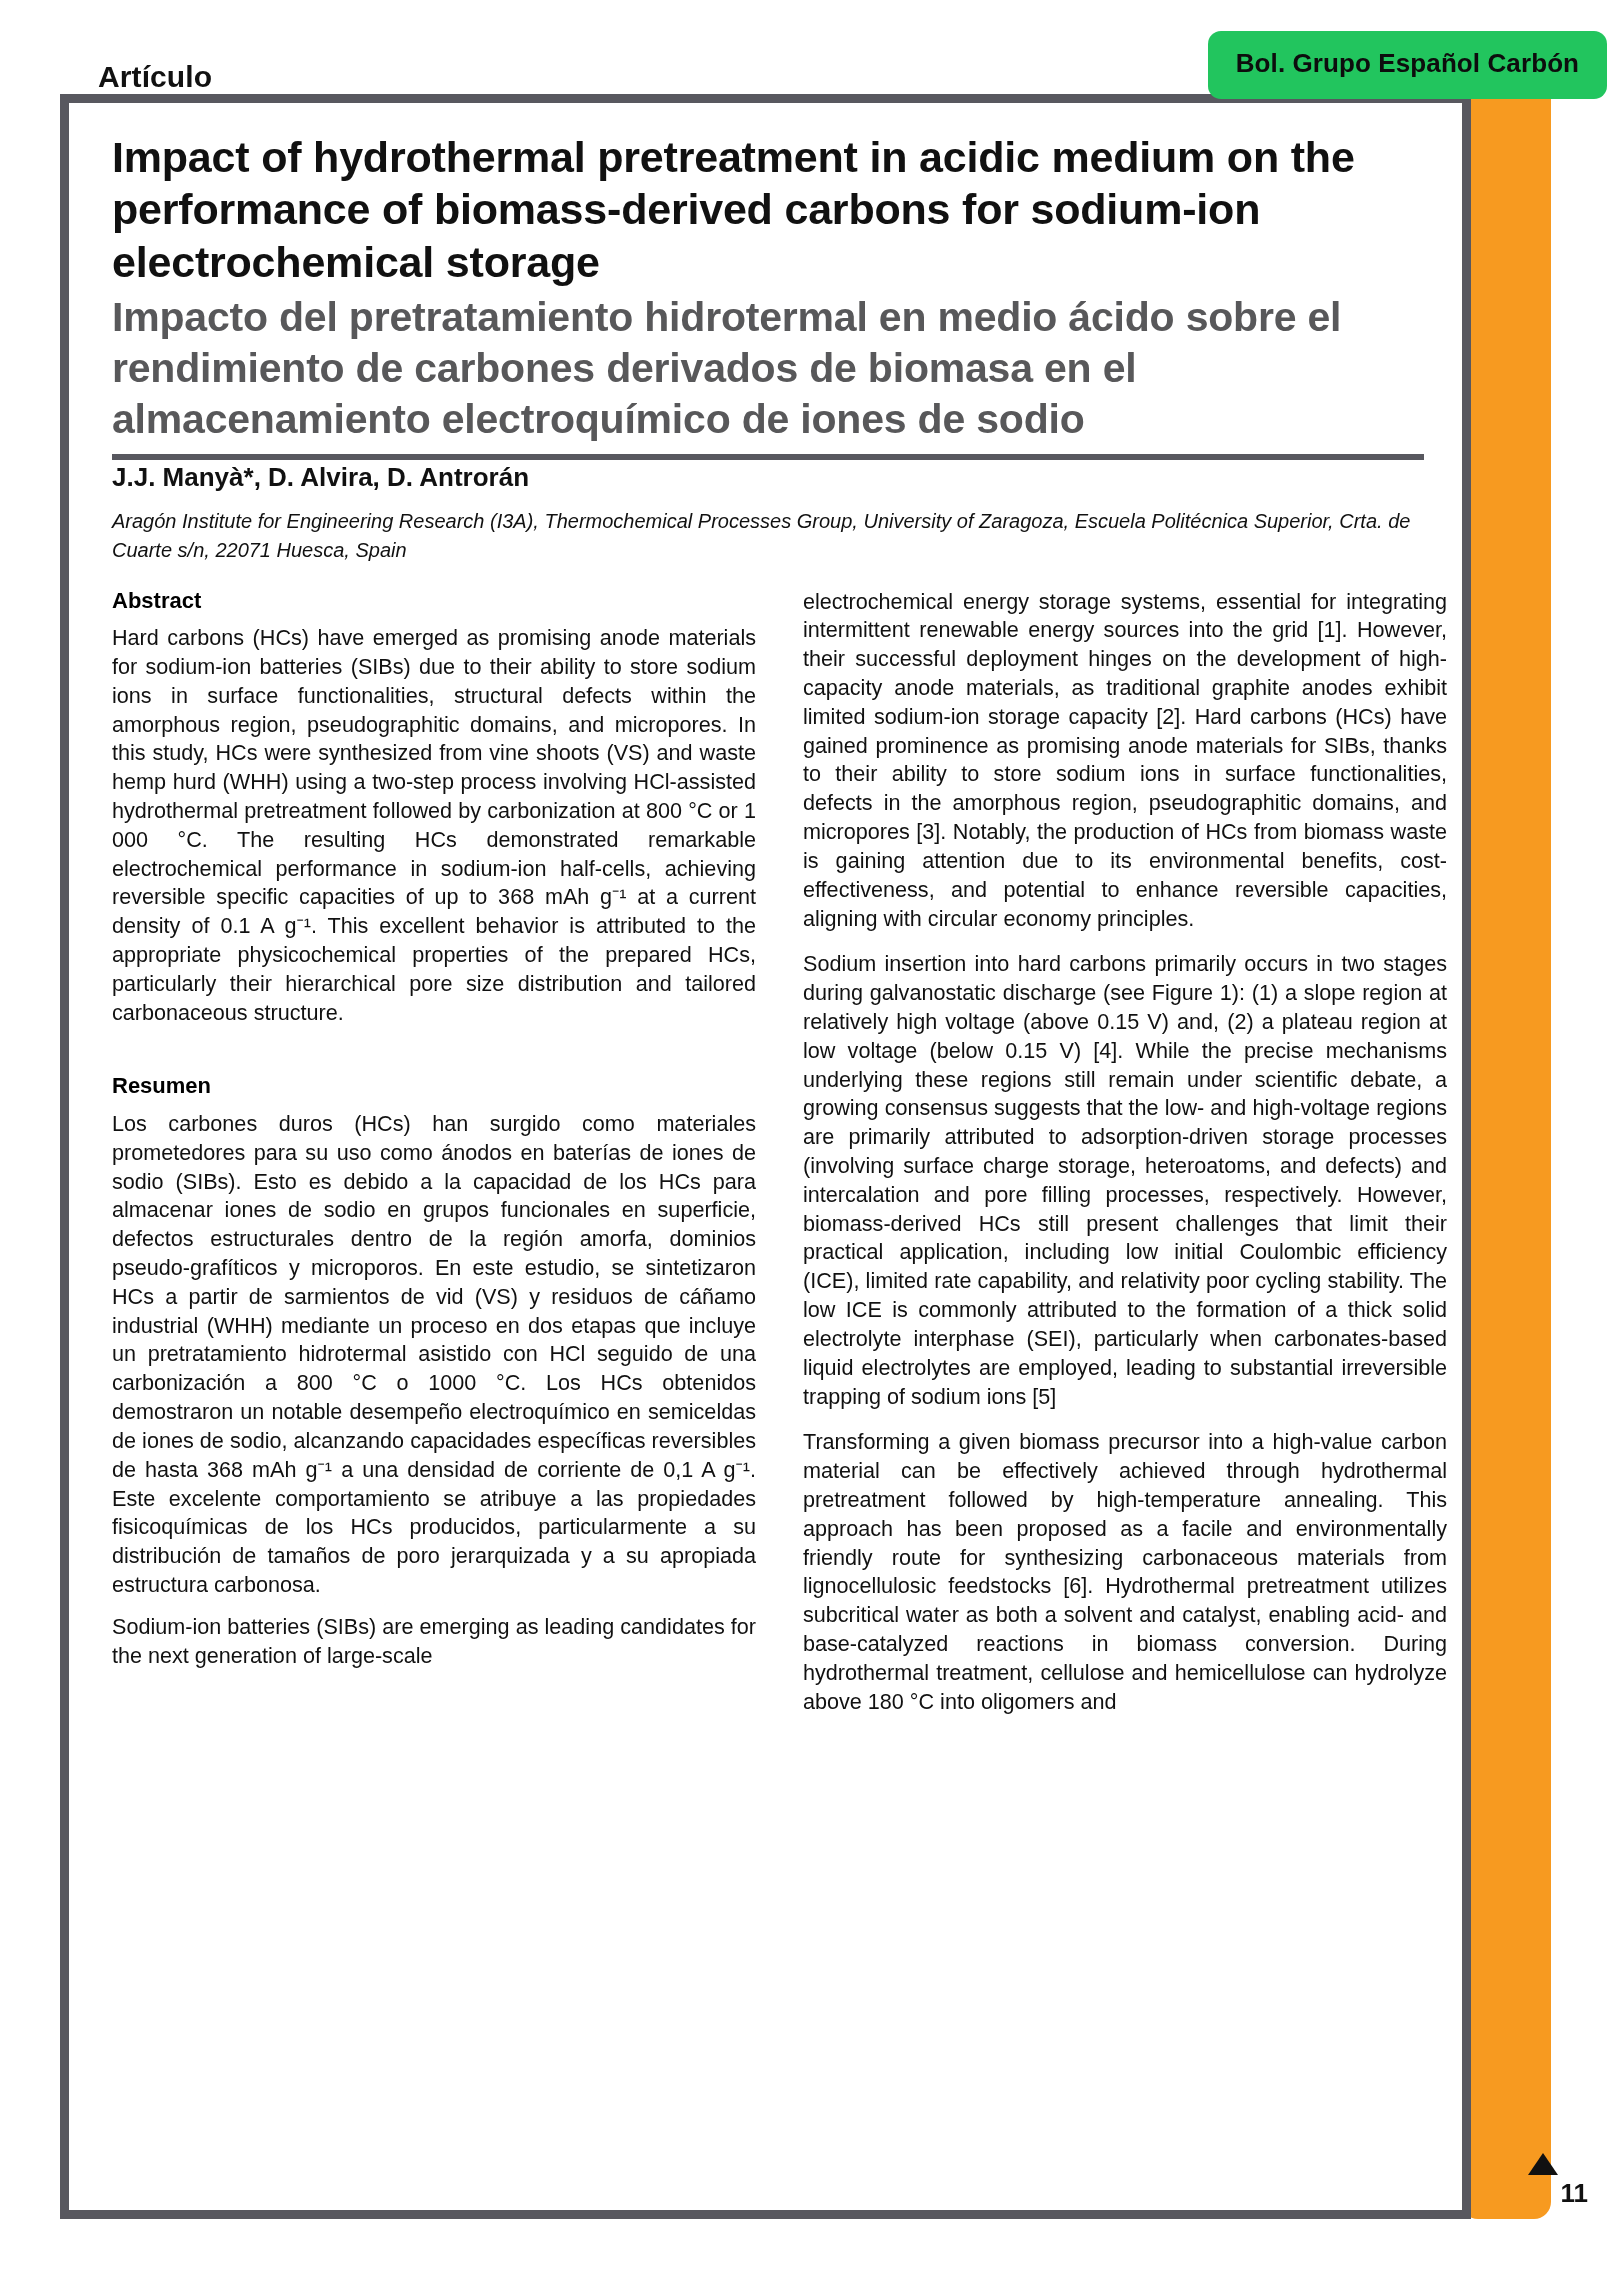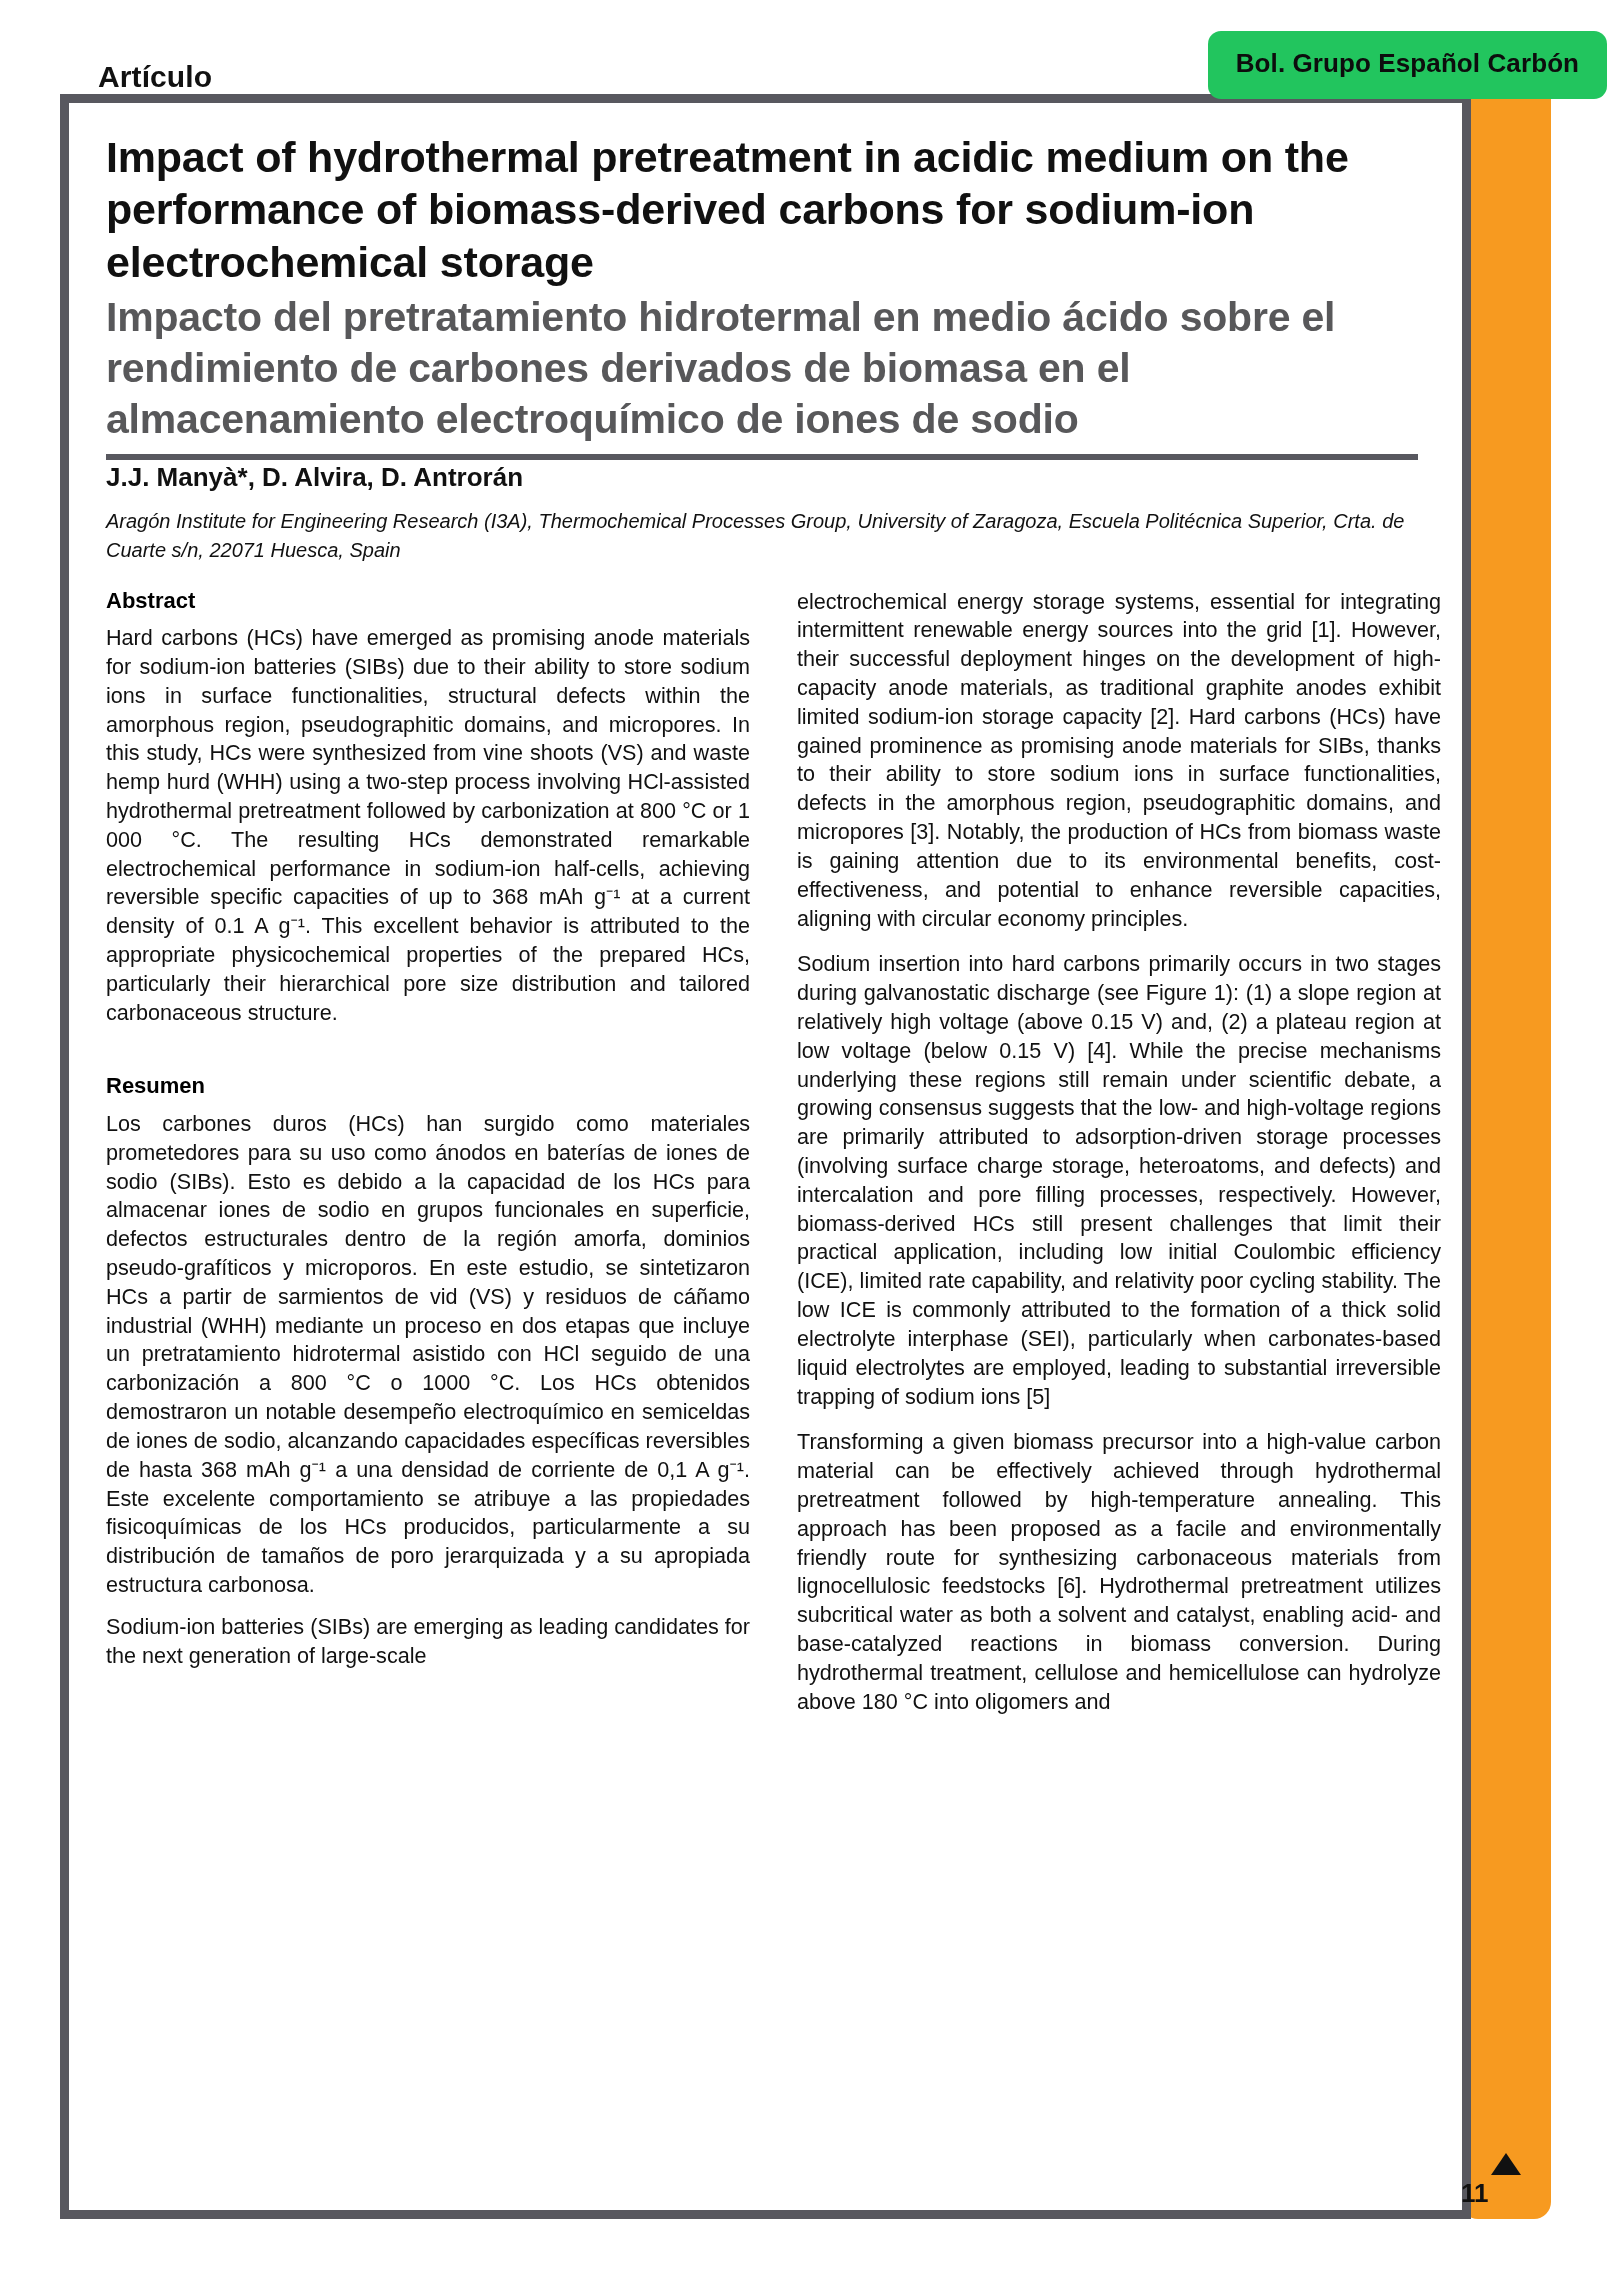--- a/index.html
+++ b/index.html
@@ -58,38 +58,38 @@
   .spine-top-fill{
     position:absolute;
     left:1461px; top:79px;
     width:90px; height:39px;
     background:#F79A20;
     z-index:1;
   }
 
   .page-marker {
     position:absolute;
-    left:1461px; top:2153px;
+    left:1498px; top:2153px;
     width:90px;
-    text-align:left;
+    text-align:right;
     z-index:5;
   }
   .tri {
     width:0;height:0;
     margin:0 auto 2.6px auto;
     border-left:15.7px solid transparent;
     border-right:15.7px solid transparent;
     border-bottom:22px solid #111;
   }
   .page-num { font-size:26px; font-weight:bold; color:#111; }
 
   
   .content {
     position:absolute;
-    left:106px; top:131px;
+    left:112px; top:131px;
     width:1335px;
     z-index:3;
   }
 
   .title-en {
     font-size:43px; font-weight:bold; line-height:1.22;
     color:#111; margin:0 0 3.9px 0;
     letter-spacing:-0.2px;
   }
   .title-es {

